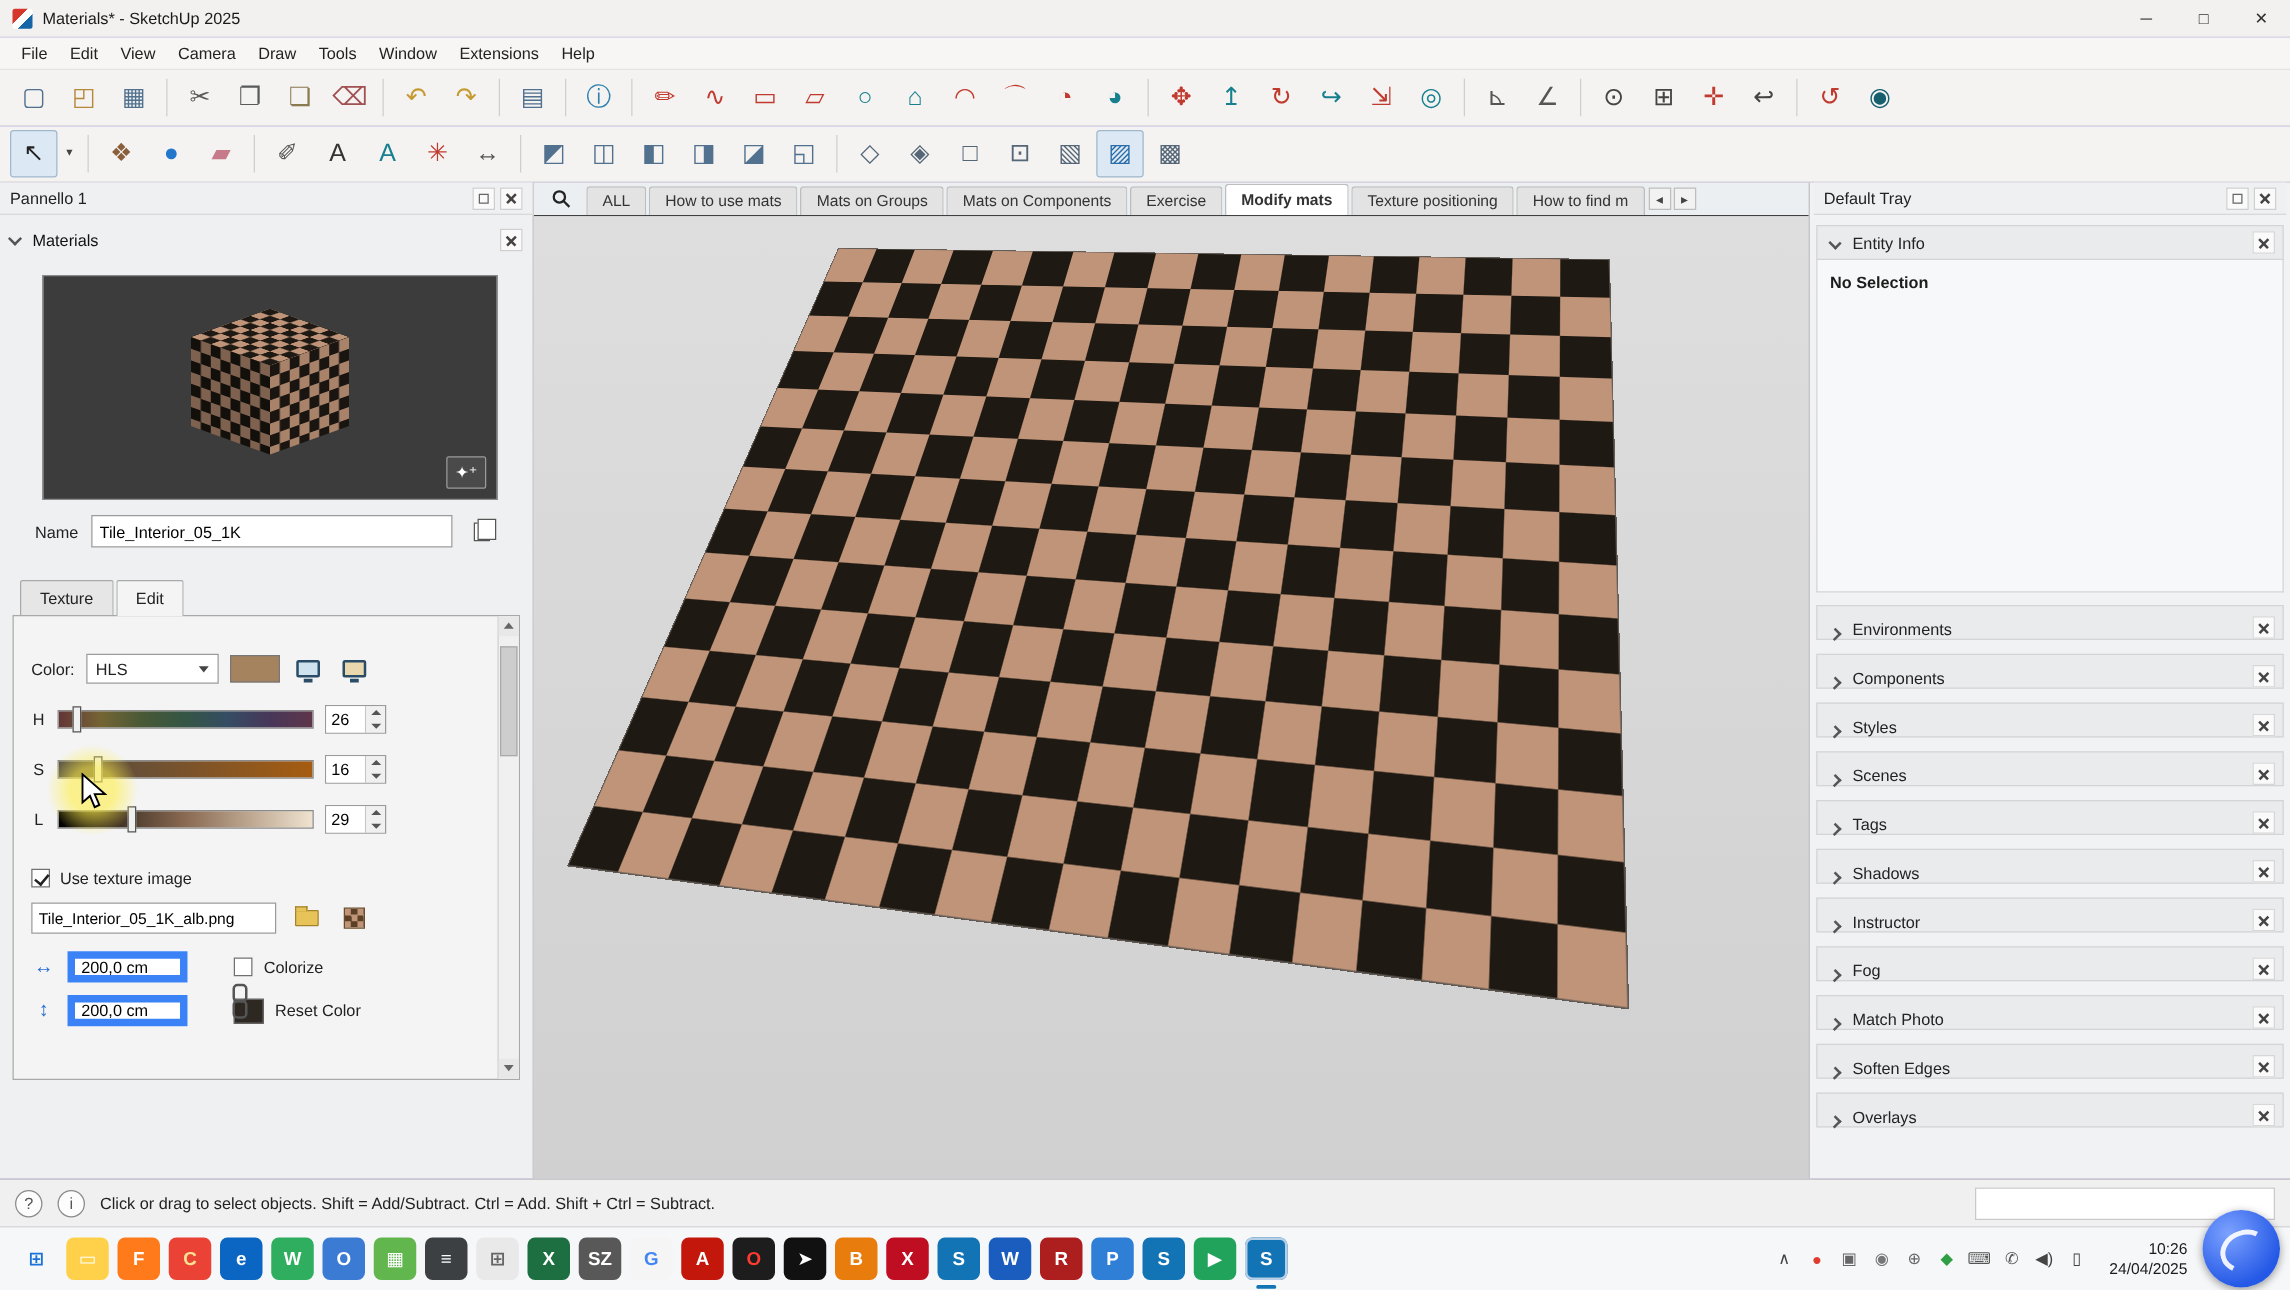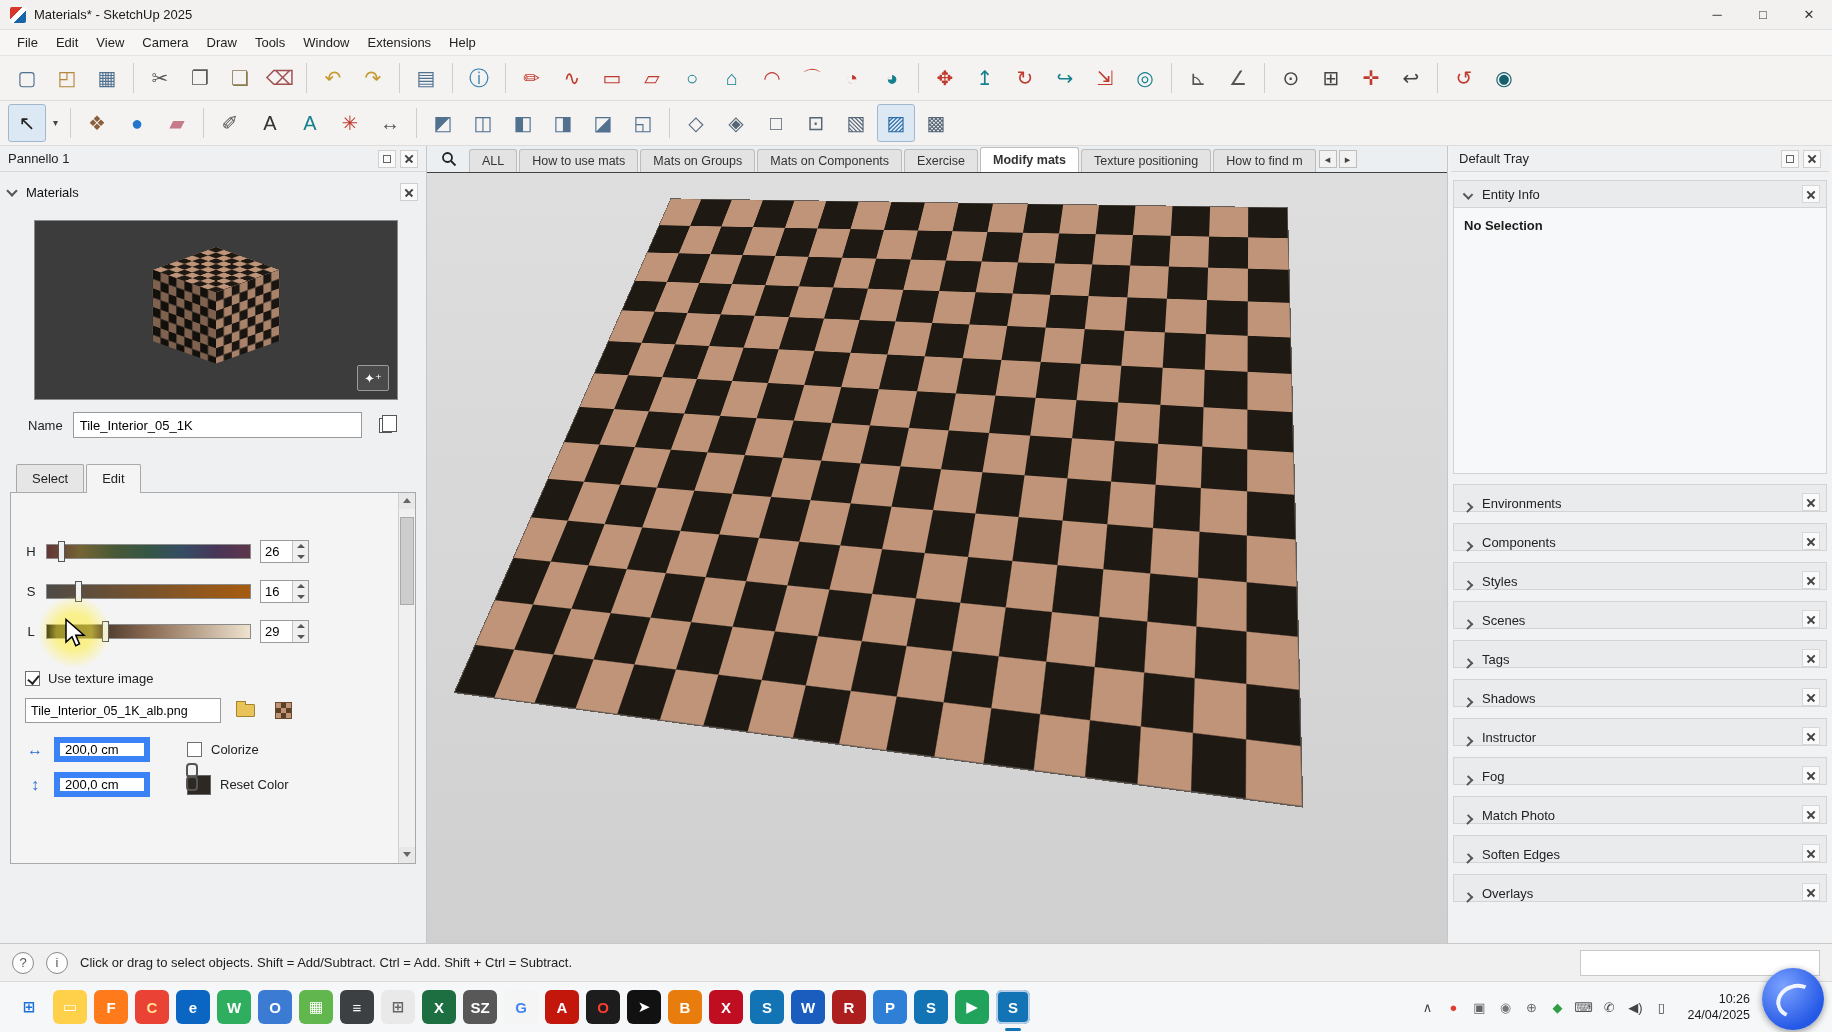--- a/index.html
+++ b/index.html
@@ -428,26 +428,40 @@
 
         <div class="namerow">
           <label class="flabel">Name</label>
           <input class="nameinput" value="Tile_Interior_05_1K" style="">
           <button class="copybtn">
               <span class="copyicon"></span>
             </button>
         </div>
 
         <div class="mattabs">
-          <button class="mattab"><span>Select</span></button>
+          <button class="mattab"><span>Texture</span></button>
           <button class="mattab active"><span>Edit</span></button>
         </div>
 
         <div class="editbox">
           <div class="editcontent">
+            <div class="colorrow">
+              <span class="flabel">Color:</span>
+              <div class="dropdown">
+                <span>HLS</span>
+                <span class="caret"></span>
+              </div>
+              <span class="swatch"></span>
+              <button class="monbtn">
+                  <span class="monicon"></span>
+                </button>
+              <button class="monbtn">
+                  <span class="monicon alt"></span>
+                </button>
+            </div>
 
             <div class="sliderrow">
               <span class="slabel">H</span>
               <div class="slider h">
                   <span class="thumb" style="left: calc(7.22% - 4px);"></span>
                 </div>
               <div class="numbox">
                 <input value="26" style="">
                 <span class="spin">
                     <button class="up"></button>

